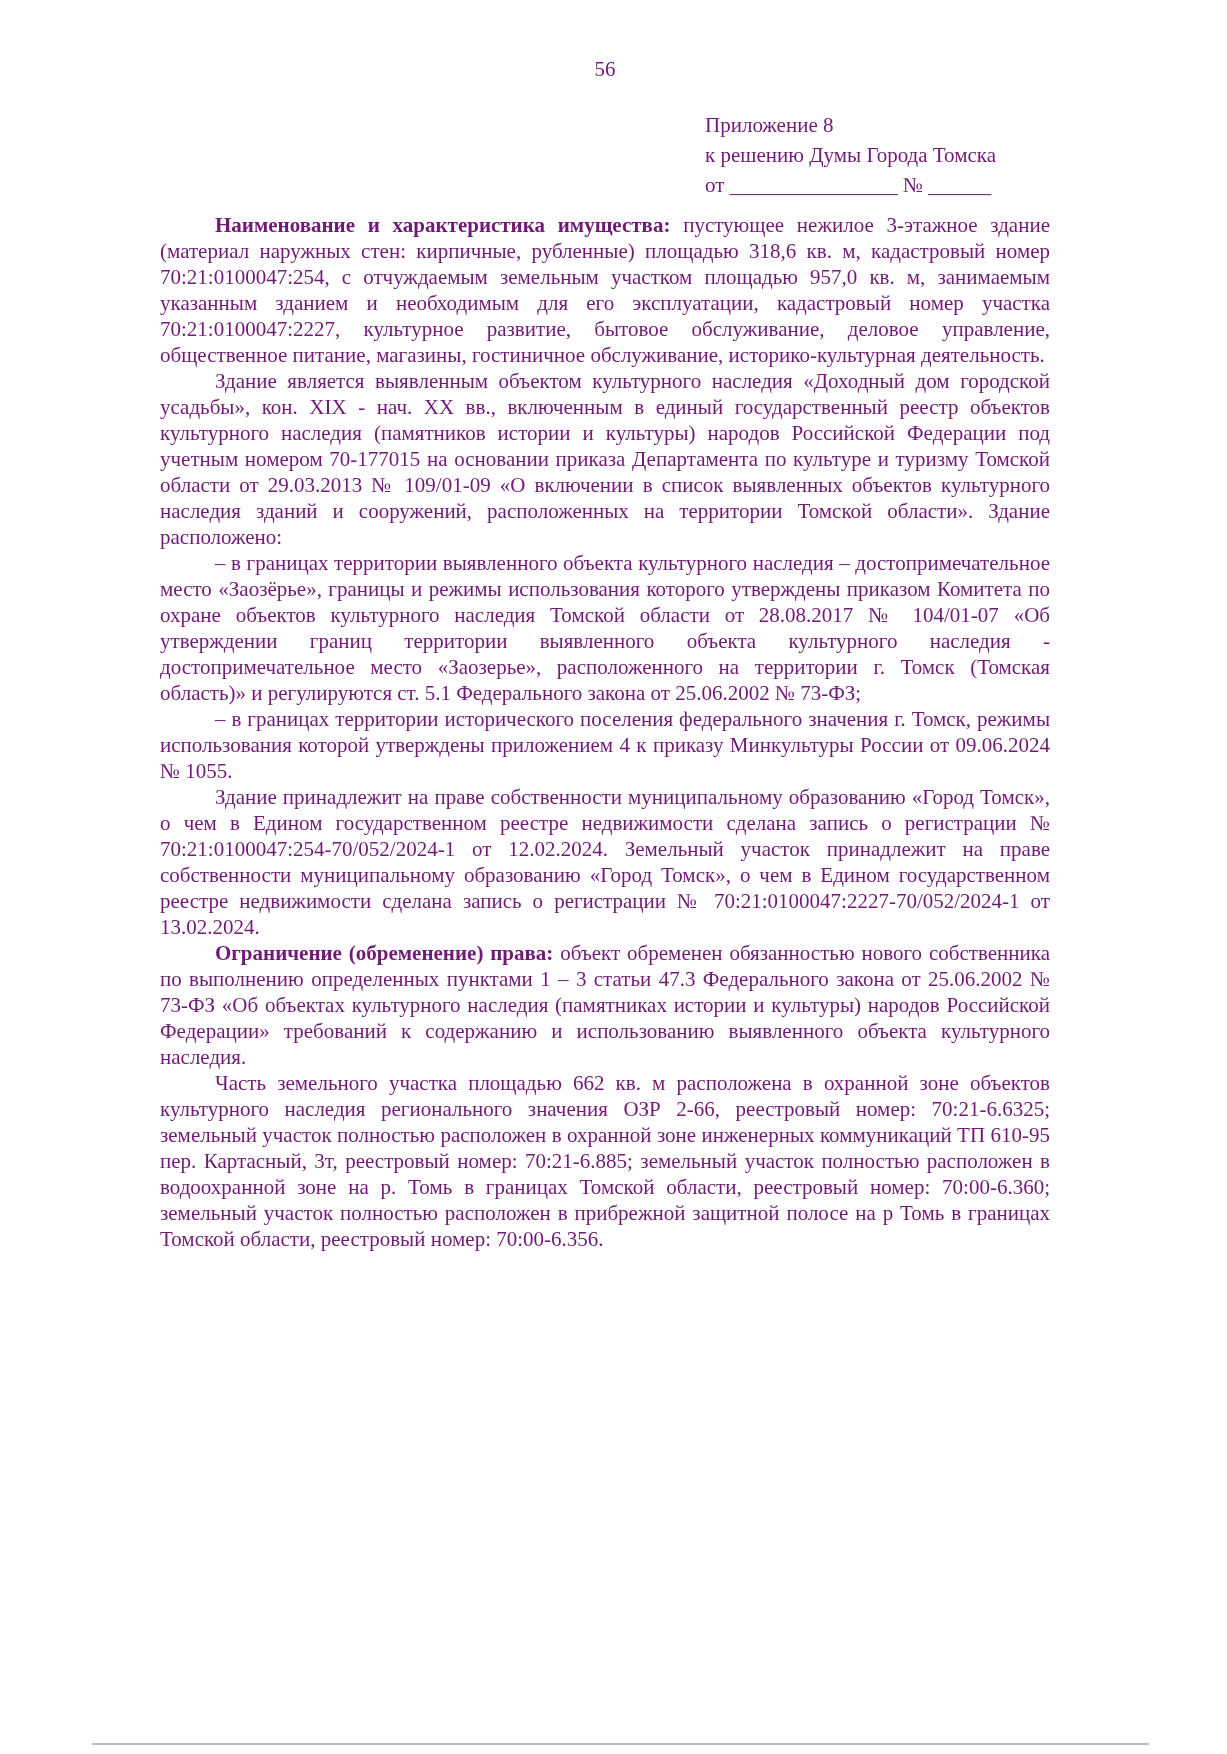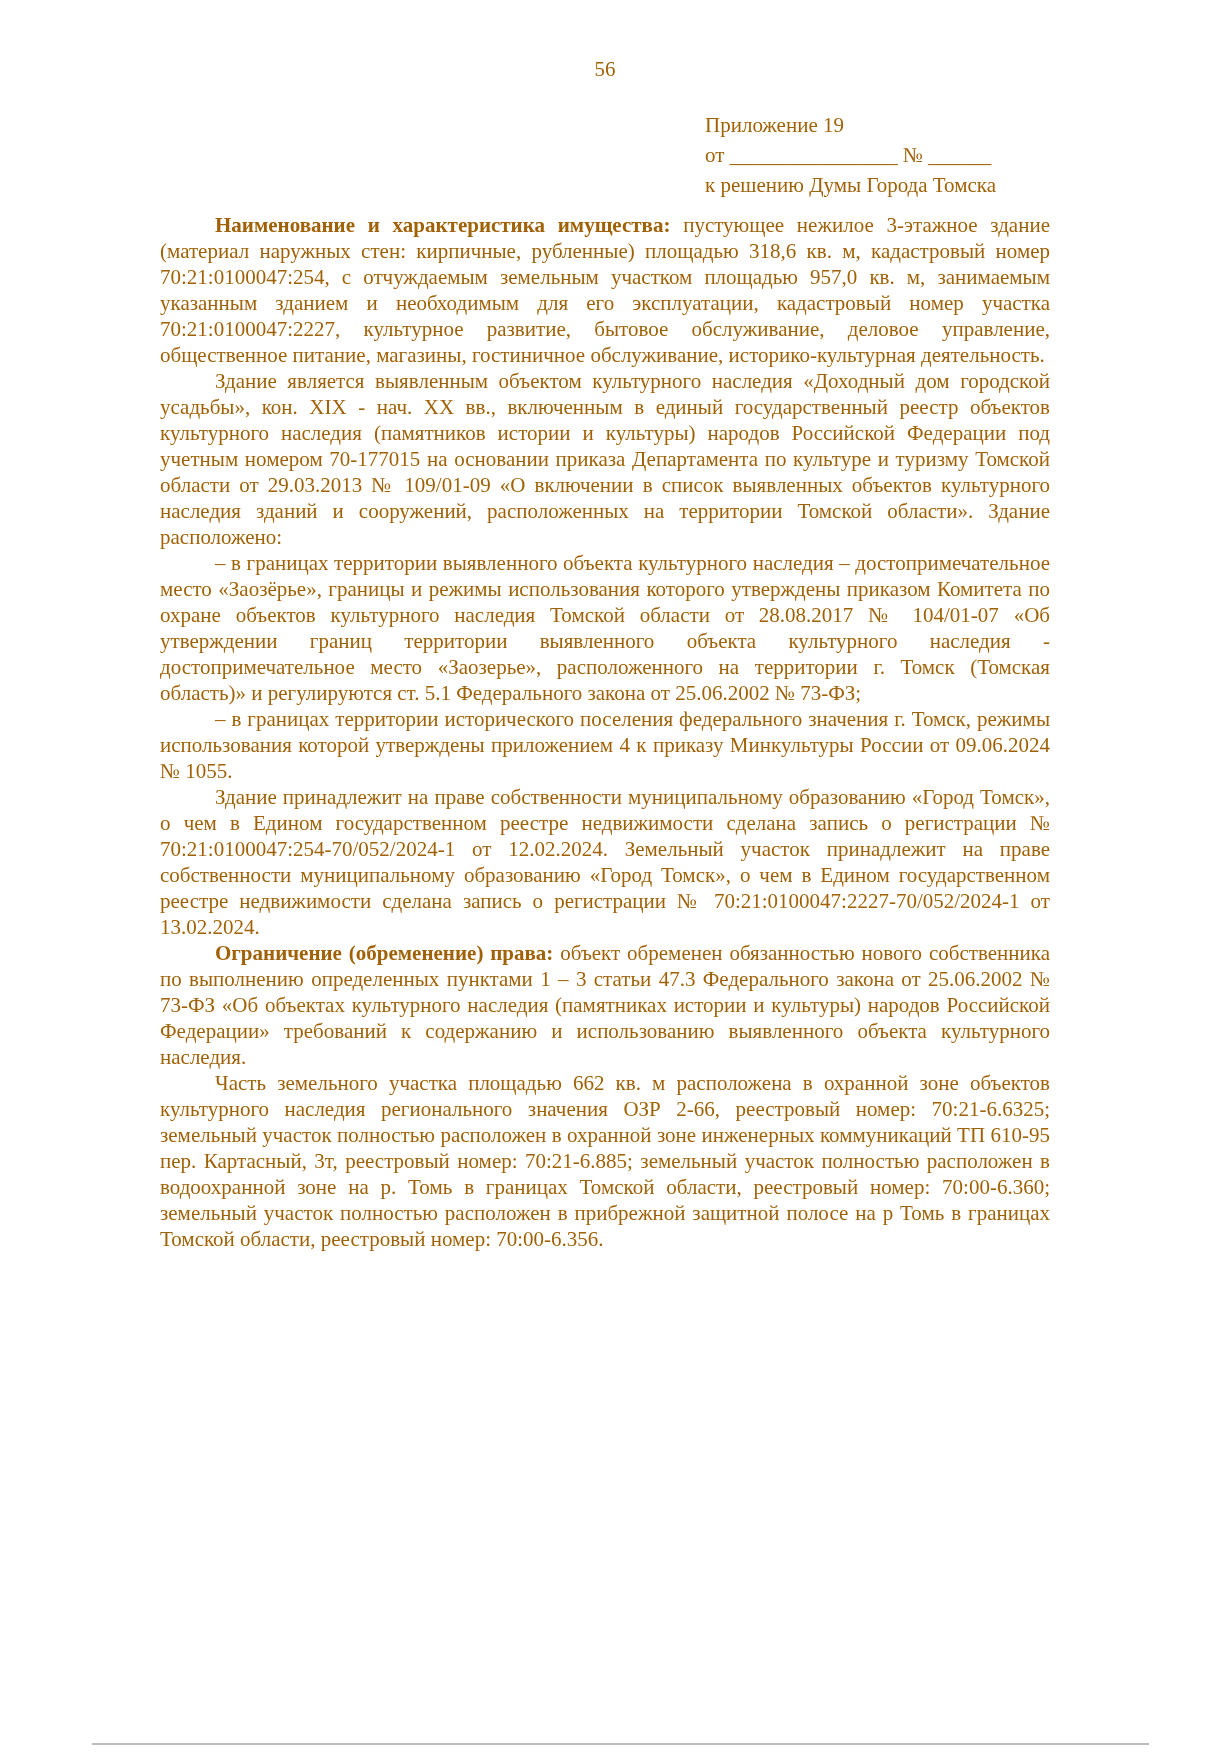--- a/index.html
+++ b/index.html
@@ -7,21 +7,21 @@
     margin: 0;
     padding: 0;
     background: #ffffff;
   }
   .page {
     position: relative;
     width: 1227px;
     height: 1754px;
     margin: 0 auto;
     background: #ffffff;
-    color: #a16207;
+    color: #701a75;
     font-family: "Liberation Serif", "DejaVu Serif", serif;
     font-size: 21px;
     line-height: 26px;
     box-sizing: border-box;
     padding: 56px 177px 0 160px;
     overflow: hidden;
   }
   .page-number {
     text-align: center;
     margin-bottom: 6px;
@@ -60,23 +60,23 @@
   }
 </style>
 </head>
 <body>
 
 <div class="page">
 
   <div class="page-number">56</div>
 
   <div class="appendix">
-    <div>Приложение 19</div>
+    <div>Приложение 8</div>
+    <div>к решению Думы Города Томска</div>
     <div>от ________________  № ______</div>
-    <div>к решению Думы Города Томска</div>
   </div>
 
 
   <div class="doc-body">
 
     <p><span class="lead">Наименование и характеристика имущества:</span><span> пустующее нежилое 3-этажное здание (материал наружных стен: кирпичные, рубленные) площадью 318,6 кв. м, кадастровый номер 70:21:0100047:254, с отчуждаемым земельным участком площадью 957,0 кв. м, занимаемым указанным зданием и необходимым для его эксплуатации, кадастровый номер участка 70:21:0100047:2227, культурное развитие, бытовое обслуживание, деловое управление, общественное питание, магазины, гостиничное обслуживание, историко-культурная деятельность.</span></p>
 
     <p><span>Здание является выявленным объектом культурного наследия «Доходный дом городской усадьбы», кон. XIX - нач. XX вв., включенным в единый государственный реестр объектов культурного наследия (памятников истории и культуры) народов Российской Федерации под учетным номером 70-177015 на основании приказа Департамента по культуре и туризму Томской области от 29.03.2013 № 109/01-09 «О включении в список выявленных объектов культурного наследия зданий и сооружений, расположенных на территории Томской области». Здание расположено:</span></p>
 
     <p><span>– в границах территории выявленного объекта культурного наследия – достопримечательное место «Заозёрье», границы и режимы использования которого утверждены приказом Комитета по охране объектов культурного наследия Томской области от 28.08.2017 № 104/01-07 «Об утверждении границ территории выявленного объекта культурного наследия - достопримечательное место «Заозерье», расположенного на территории г. Томск (Томская область)» и регулируются ст. 5.1 Федерального закона от 25.06.2002 № 73-ФЗ;</span></p>

